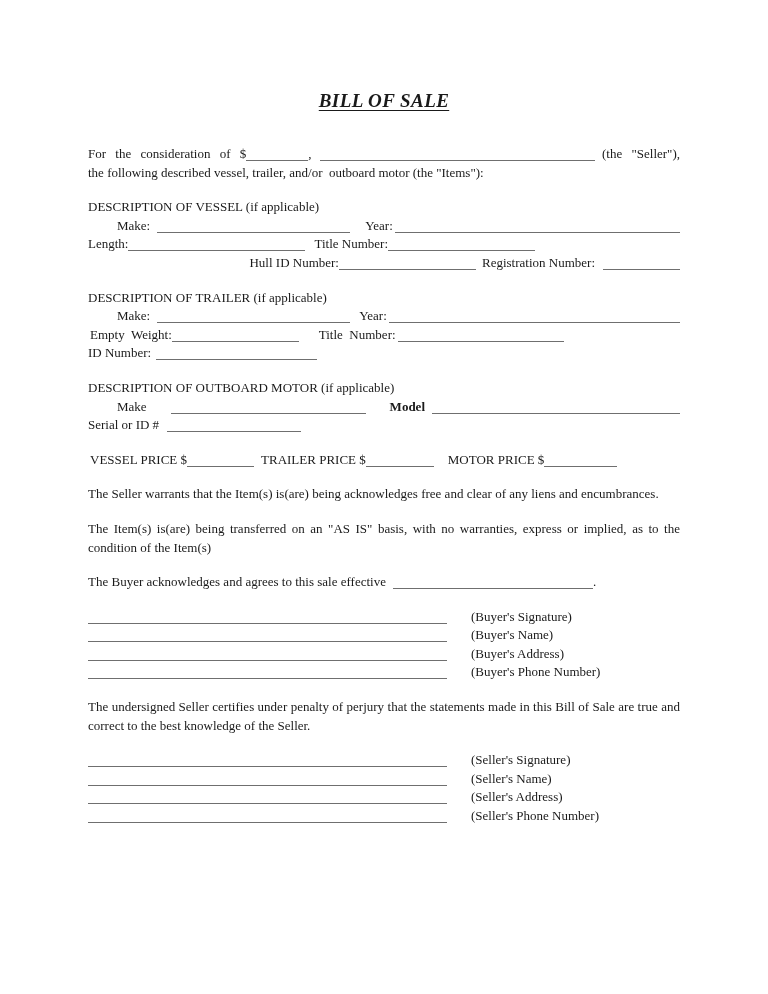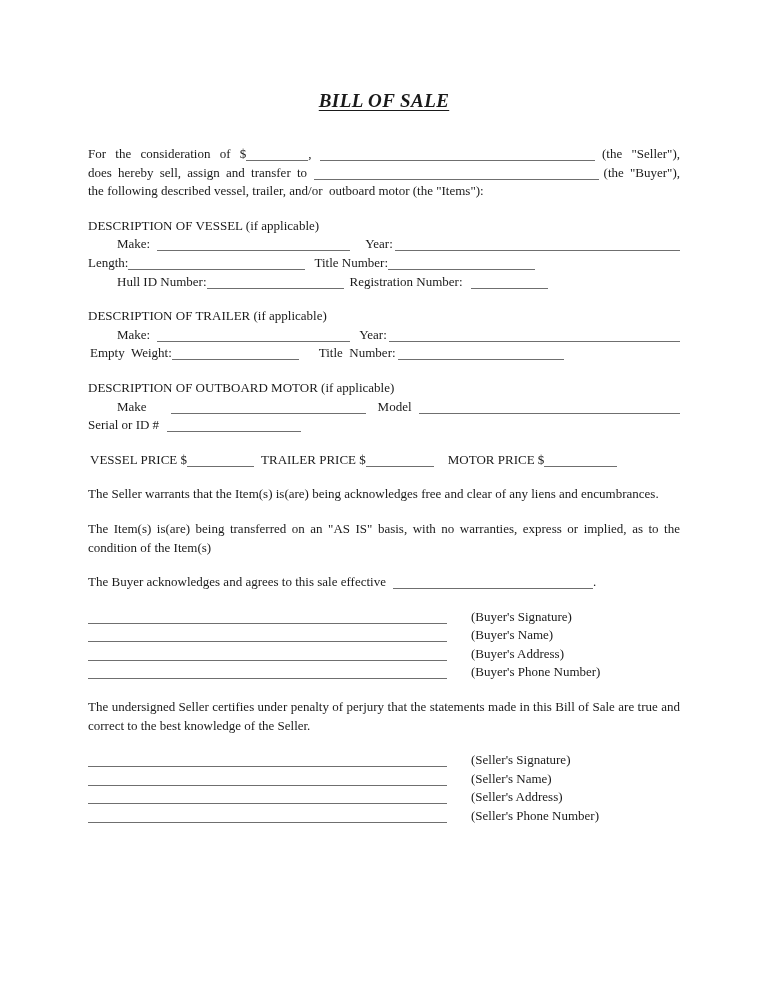--- a/index.html
+++ b/index.html
@@ -29,30 +29,30 @@
   .block { margin-bottom: 16px; }
   .row { display: flex; align-items: baseline; }
   .lbl { flex: 0 0 auto; white-space: pre-wrap; }
   .fill {
     flex: 0 0 auto;
     height: 0;
     border-bottom: 1px solid #6f6f6f;
     position: relative; top: 3px;
   }
   .grow { flex: 1 1 auto; }
-  .ind { padding-left: 29px; }
+  .ind { padding-left: 29px; justify-content: flex-end; }
   .ind2 { padding-left: 2px; }
   .para { text-align: justify; }
   .ws6 { word-spacing: 6px; }
   .ws3 { word-spacing: 3px; }
   
   .ml2 { margin-left: 2px; }  .ml3 { margin-left: 14px; }
   .ml5 { margin-left: 5px; }  .ml7 { margin-left: 7px; }
   .ml8 { margin-left: 8px; }  .ml9 { margin-left: 9px; }
-  .ml10 { margin-left: 24px; } .ml12 { margin-left: 12px; }
+  .ml10 { margin-left: 24px; } .ml12 { margin-left: 24px; font-weight: bold; }
   .ml13 { margin-left: 6px; } .ml15 { margin-left: 15px; }
   .ml20 { margin-left: 20px; }
   
   .w62 { width: 62px; }   .w67 { width: 67px; }
   .w68 { width: 68px; }   .w73 { width: 73px; }
   .w77 { width: 77px; }   .w127 { width: 127px; }
   .w134 { width: 134px; } .w137 { width: 137px; }
   .w147 { width: 147px; } .w161 { width: 161px; }
   .w166 { width: 166px; } .w177 { width: 177px; }
   .w193 { width: 193px; } .w195 { width: 195px; }
@@ -68,25 +68,20 @@
   </h1>
 
   <div class="block">
     <div class="row ws6">
       <span class="lbl">For the consideration of $</span>
       <span class="fill w62"></span>
       <span class="lbl">,</span>
       <span class="fill grow ml8"></span>
       <span class="lbl ml7">(the "Seller"),</span>
     </div>
-    <div class="row ws3">
-      <span class="lbl">does hereby sell, assign and transfer to</span>
-      <span class="fill grow ml7"></span>
-      <span class="lbl ml5">(the "Buyer"),</span>
-    </div>
     <div class="row">
       <span class="lbl">the following described vessel, trailer, and/or  outboard motor (the "Items"):</span>
     </div>
   </div>
 
   <div class="block">
     <div class="row">
       <span class="lbl">DESCRIPTION OF VESSEL (if applicable)</span>
     </div>
     <div class="row ind">
@@ -117,20 +112,24 @@
       <span class="lbl">Make:</span>
       <span class="fill w193 ml7"></span>
       <span class="lbl ml9">Year:</span>
       <span class="fill grow ml2"></span>
     </div>
     <div class="row ind2">
       <span class="lbl">Empty  Weight:</span>
       <span class="fill w127"></span>
       <span class="lbl ml20">Title  Number:</span>
       <span class="fill w166 ml2"></span>
+    </div>
+    <div class="row">
+      <span class="lbl">ID Number:</span>
+      <span class="fill w161 ml5"></span>
     </div>
   </div>
 
   <div class="block">
     <div class="row">
       <span class="lbl">DESCRIPTION OF OUTBOARD MOTOR (if applicable)</span>
     </div>
     <div class="row ind">
       <span class="lbl">Make</span>
       <span class="fill w195 ml10"></span>

